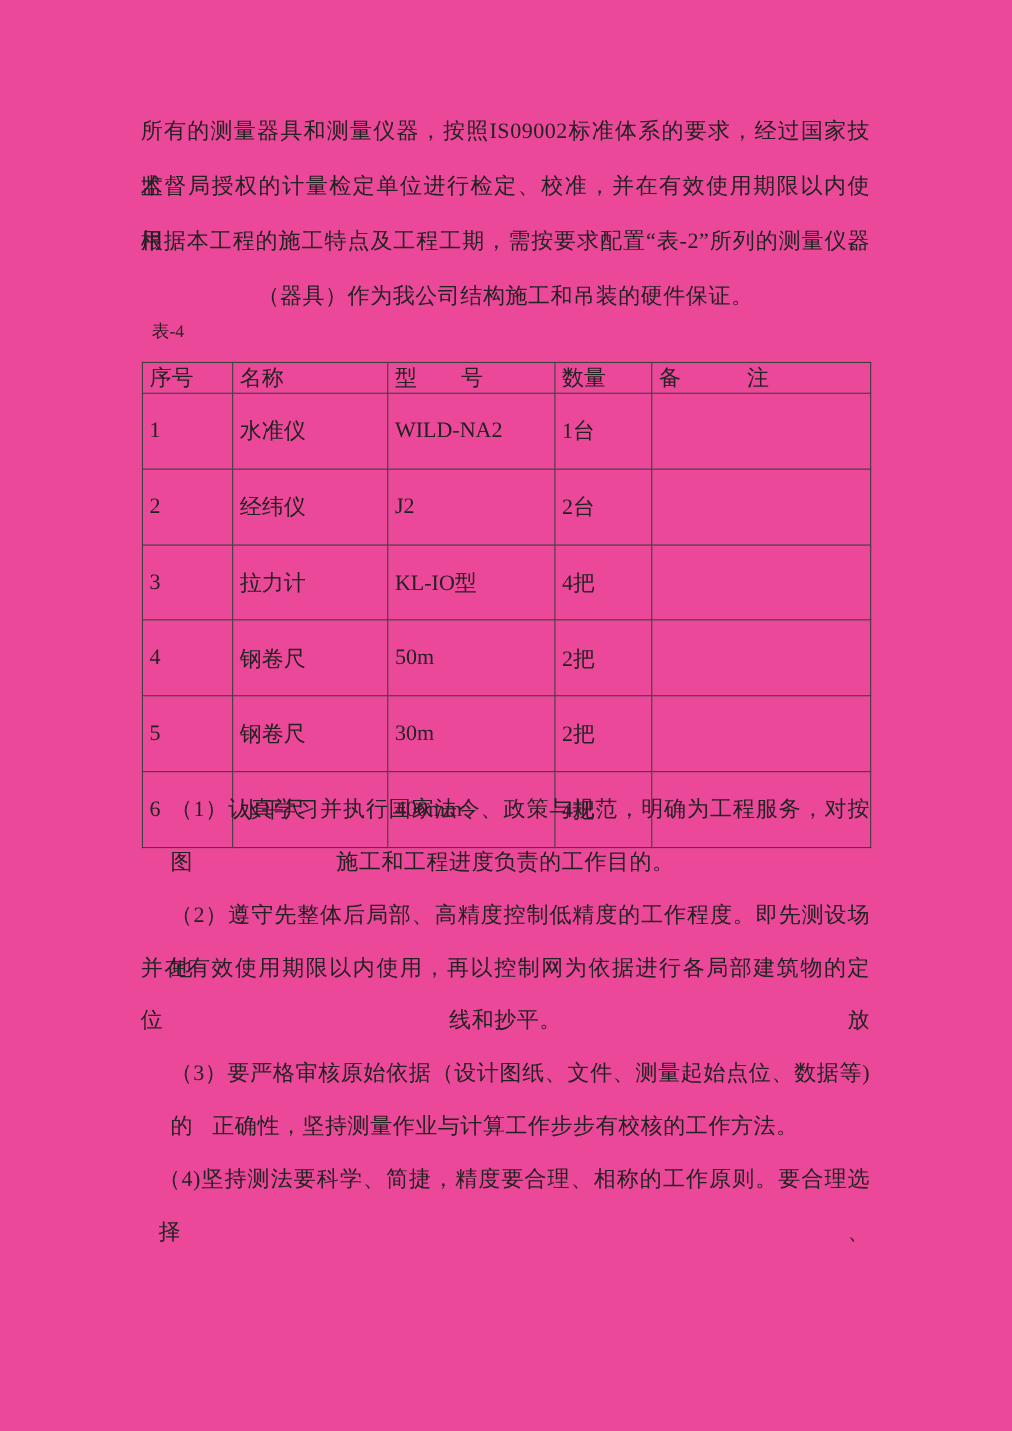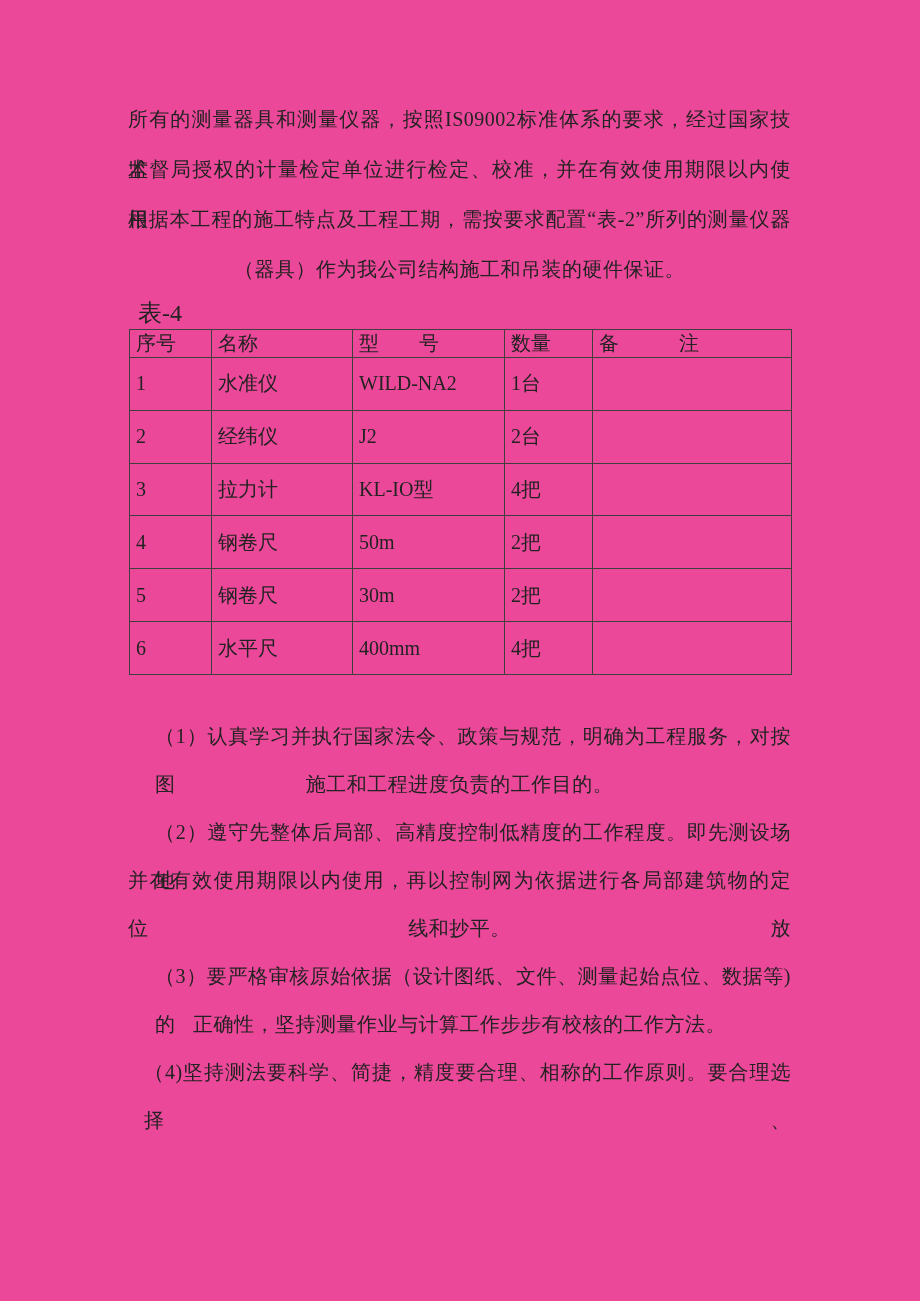--- a/index.html
+++ b/index.html
@@ -32,31 +32,31 @@
   }
   .l { text-align: center; }
   .ind-a { padding-left: 27px; }
   .ind-b { padding-left: 16px; }
   .ind-c { padding-left: 4px; }
 
   
   .tcaption {
     position: absolute;
     left: 138px;
-    top: 299px;
-    font-size: 24px;
+    top: 288px;
+    font-size: 16px;
     line-height: 28px;
   }
   
   table.equip {
     position: absolute;
     left: 129px;
     top: 329px;
     width: 662px;
-    height: 346px;
+    height: 442px;
     border-collapse: collapse;
     table-layout: fixed;
   }
   table.equip th, table.equip td {
     border: 1px solid #3f3f3f;
     font-size: 20px;
     font-weight: normal;
     text-align: left;
     vertical-align: middle;
     padding: 0 0 0 6px;

